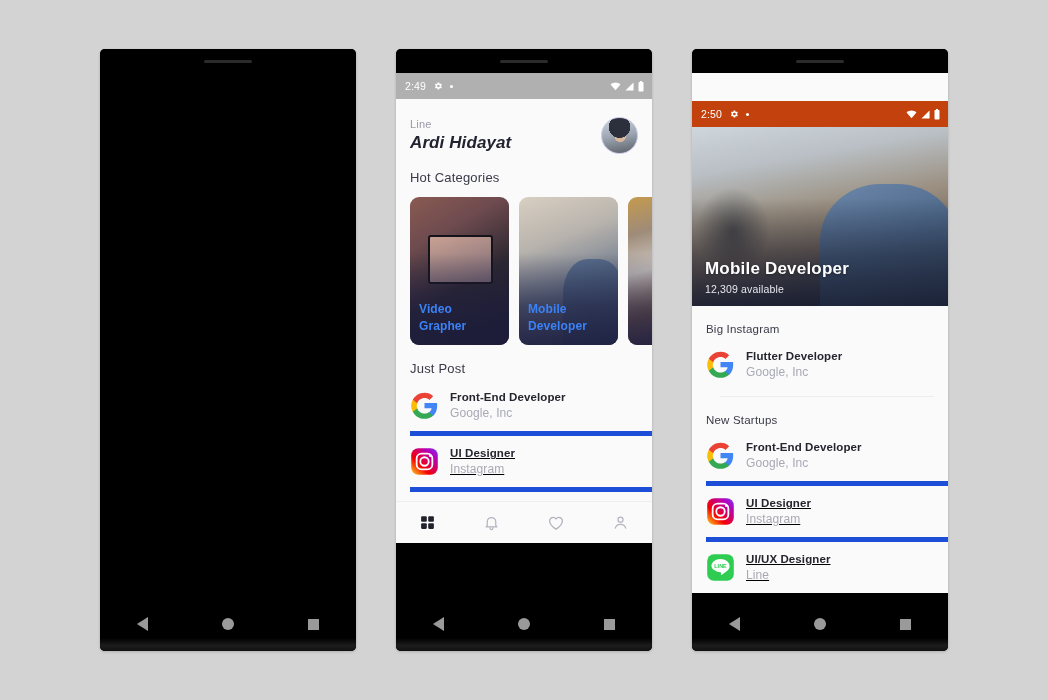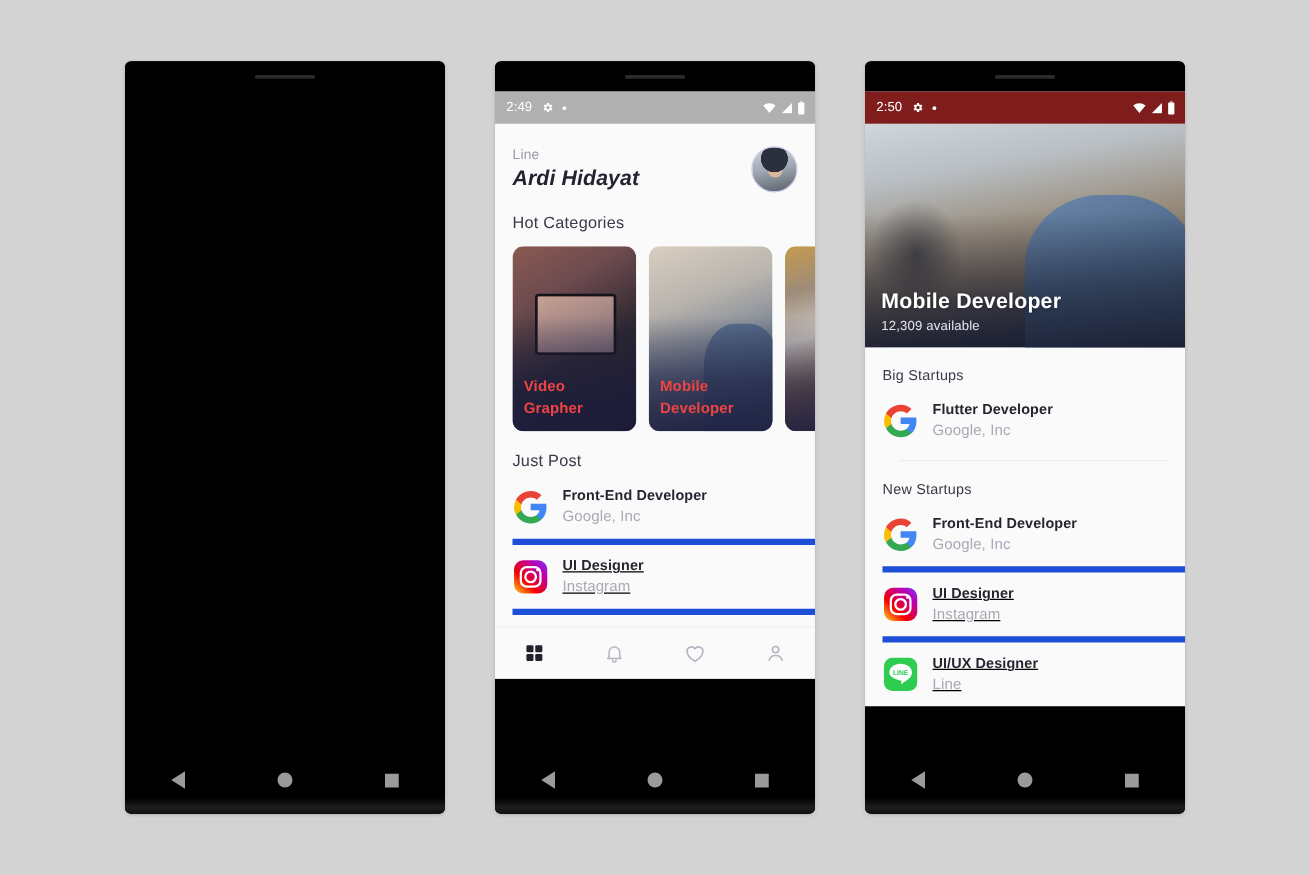--- a/index.html
+++ b/index.html
@@ -138,21 +138,21 @@
     border-radius: 40% 40% 0 0;
     background: linear-gradient(160deg,#5b7090,#33465f);
   }
   .ci-3 { background: linear-gradient(165deg,#c59a4e 0%, #9e8b78 22%, #cfc9c4 45%, #8f6b52 70%, #3a3550 100%); }
   .cat-scrim {
     position: absolute; inset: 0;
     background: linear-gradient(180deg, rgba(28,28,60,0) 38%, rgba(30,30,64,.62) 74%, rgba(28,28,62,.82) 100%);
   }
   .cat-label {
     position: absolute; left: 9px; bottom: 10px; right: 7px;
-    color: #ef4444; font-size: 12px; font-weight: 700; line-height: 17px;
+    color: #3b82f6; font-size: 12px; font-weight: 700; line-height: 17px;
     letter-spacing: .1px;
   }
   .joblist { margin-top: 4px; }
   .job-row {
     display: flex; align-items: center; gap: 11px;
     padding: 11px 14px 11px 14px;
     margin-left: 0; cursor: pointer;
   }
   .job-row + .job-row { border-top: 5px solid #1d4ed8; margin-left: 14px; padding-left: 0; text-decoration: underline;}
   .job-row + .job-row .logo { margin-left: 0; }
@@ -162,21 +162,21 @@
   .job-comp { font-size: 12px; color: #a9a9b6; margin-top: 2.5px; letter-spacing:.1px;}
   .tabbar {
     position: absolute; left: 0; right: 0; bottom: 0; height: 42px;
     background: #fafafa; border-top: 1px solid #ededf2;
     display: flex; align-items: center; justify-content: space-around; z-index: 4;
   }
   .tabbar svg { display:block; }
 
   
   .p3-screen { background: #fafafa; position: relative; }
-  .sb-black { background: #7f1d1d; color: #fff; }
+  .sb-black { background: #c2410c; color: #fff; margin-top: 28px; }
   .hero {
     position: relative; height: 179px; width: 100%; overflow: hidden;
   }
   .hero-img {
     position:absolute; inset:0;
     background:
       radial-gradient(ellipse 60px 70px at 16% 58%, rgba(20,26,40,.55), rgba(0,0,0,0) 62%),
       linear-gradient(170deg,#cfd6dc 0%, #b9bfc4 22%, #9a8f80 46%, #7a6d60 64%, #3c4454 85%, #2b3240 100%);
   }
   .hero-img::after{
@@ -415,21 +415,21 @@
 
       <div class="hero">
         <div class="hero-img"></div>
         <div class="hero-scrim"></div>
         <div class="hero-txt">
           <div class="hero-title">Mobile Developer</div>
           <div class="hero-sub">12,309 available</div>
         </div>
       </div>
 
-      <div class="p3-sec">Big Startups</div>
+      <div class="p3-sec">Big Instagram</div>
       <div class="joblist">
         <div class="job-row">
           <span class="logo">
             <svg viewBox="0 0 48 48" width="29" height="29">
                 <path fill="#4285F4" d="M45 24.5c0-1.6-.1-3.1-.4-4.5H24v8.5h11.8c-.5 2.8-2 5.1-4.3 6.7v5.6h7c4.1-3.8 6.5-9.4 6.5-16.3z"></path>
                 <path fill="#34A853" d="M24 46c5.8 0 10.7-1.9 14.3-5.2l-7-5.6c-1.9 1.3-4.4 2.1-7.3 2.1-5.6 0-10.4-3.8-12.1-8.9H4.7v5.8C8.3 41.4 15.6 46 24 46z"></path>
                 <path fill="#FBBC05" d="M11.9 28.4c-.4-1.3-.7-2.6-.7-4s.3-2.7.7-4v-5.8H4.7A22 22 0 002 24.4c0 3.6.9 6.9 2.7 9.8l7.2-5.8z"></path>
                 <path fill="#EA4335" d="M24 11.5c3.2 0 6 1.1 8.2 3.2l6.2-6.2C34.7 5 29.8 3 24 3 15.6 3 8.3 7.6 4.7 14.6l7.2 5.8c1.7-5.1 6.5-8.9 12.1-8.9z"></path>
               </svg>
           </span>

